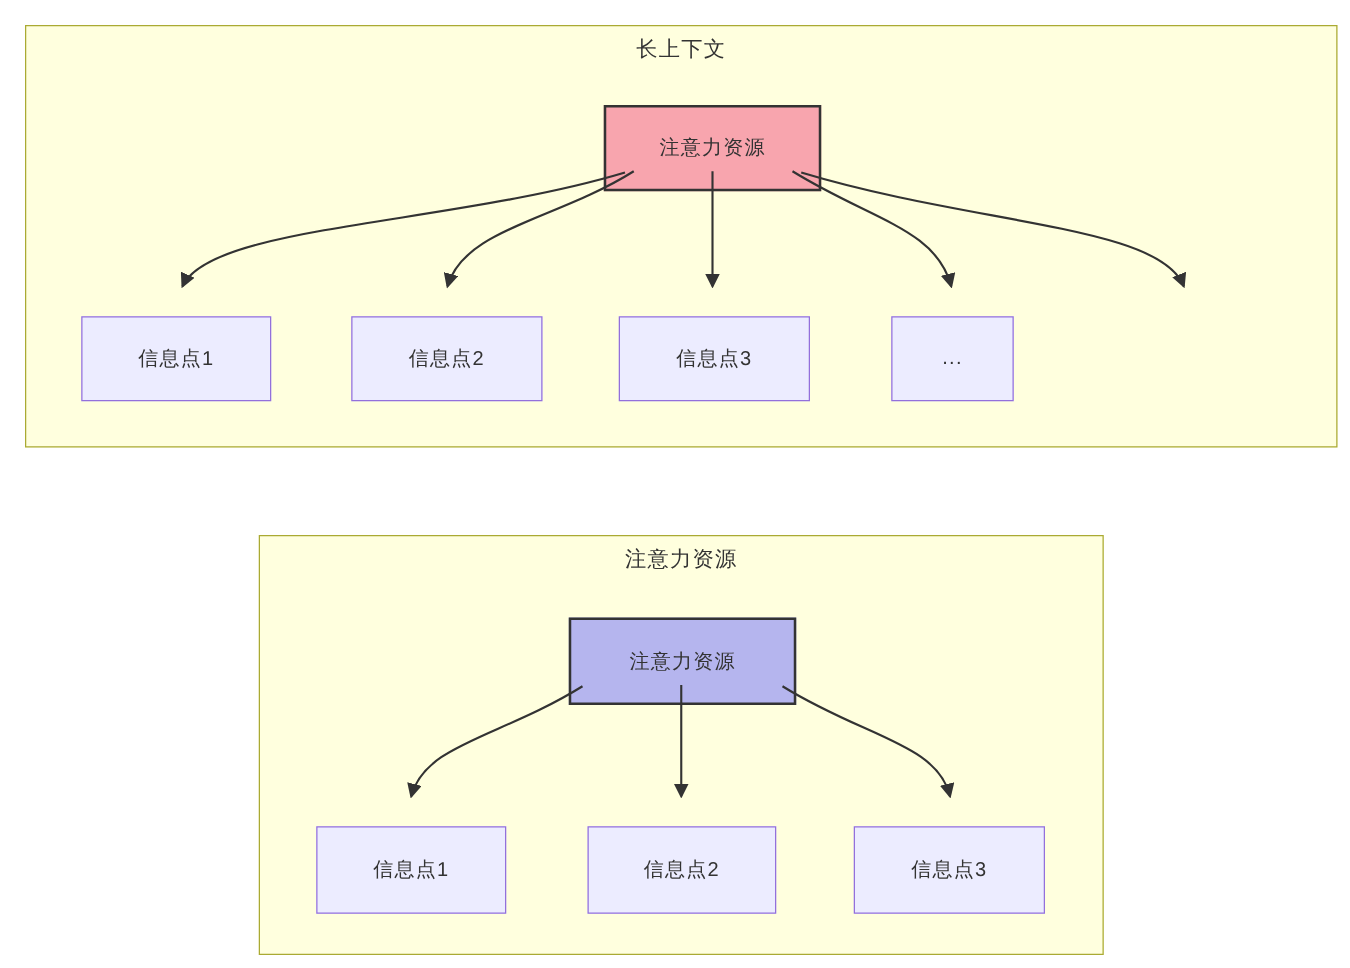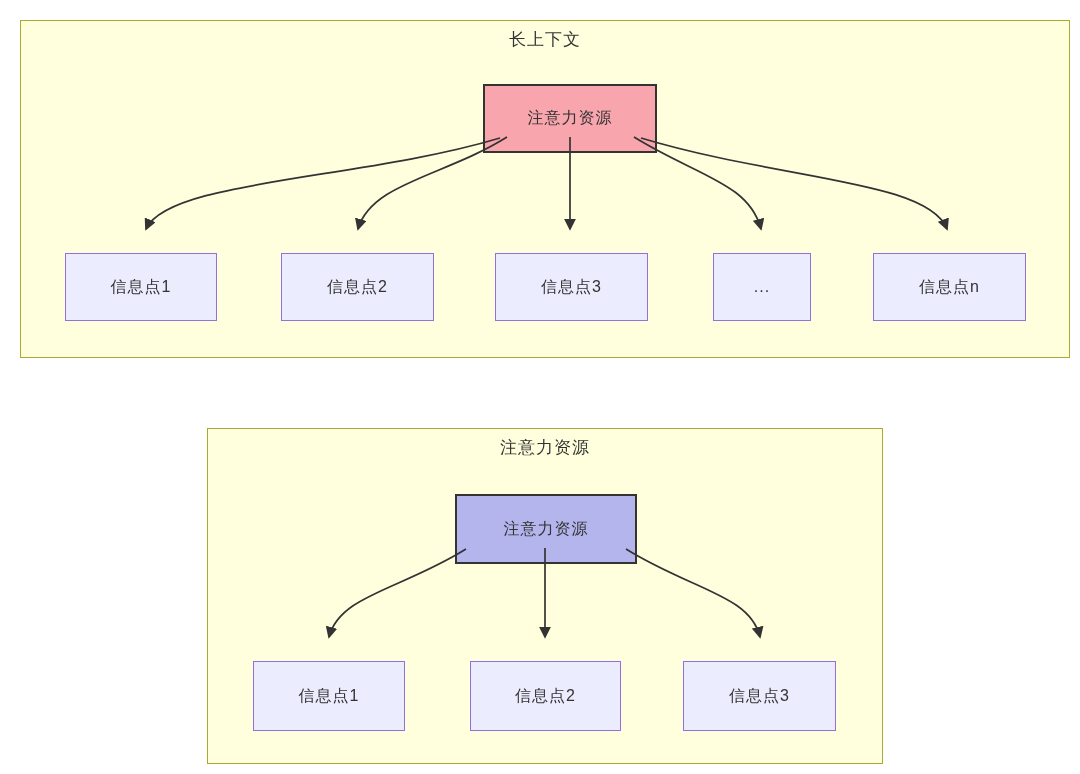--- a/index.html
+++ b/index.html
@@ -59,21 +59,20 @@
 
   <section class="panel panel-short">
     <div class="panel-title">注意力资源</div>
   </section>
 
   <div class="node root root-long" style="background: rgb(248, 165, 174);">注意力资源</div>
   <div class="node a1">信息点1</div>
   <div class="node a2">信息点2</div>
   <div class="node a3">信息点3</div>
   <div class="node a4">...</div>
-  <div class="node a5">信息点n</div>
 
   <div class="node root root-short" style="background: rgb(181, 181, 238);">注意力资源</div>
   <div class="node b1">信息点1</div>
   <div class="node b2">信息点2</div>
   <div class="node b3">信息点3</div>
 
   <svg class="edge-layer" viewBox="0 0 1080 774" xmlns="http://www.w3.org/2000/svg">
     <defs>
       <marker id="arrow" viewBox="0 0 10 10" refX="8.5" refY="5" markerWidth="7" markerHeight="7" orient="auto">
         <path d="M0,0 L10,5 L0,10 z" fill="#333333"></path>

